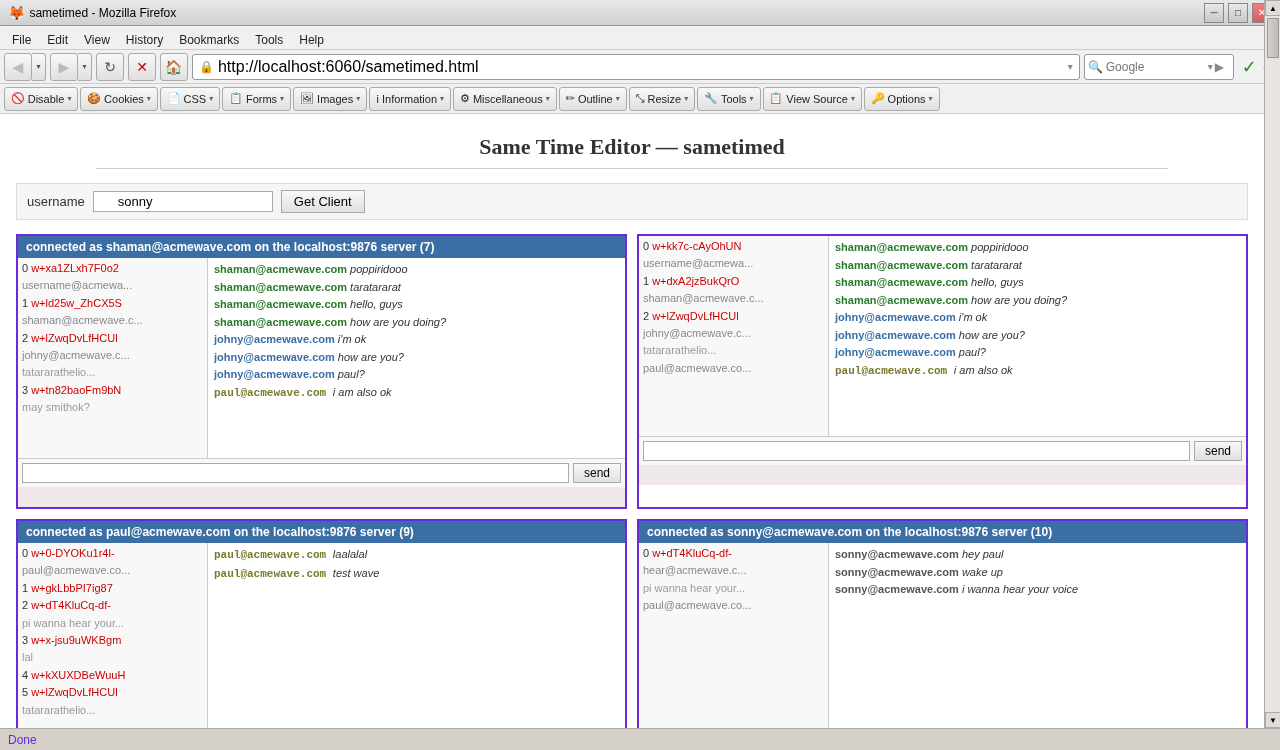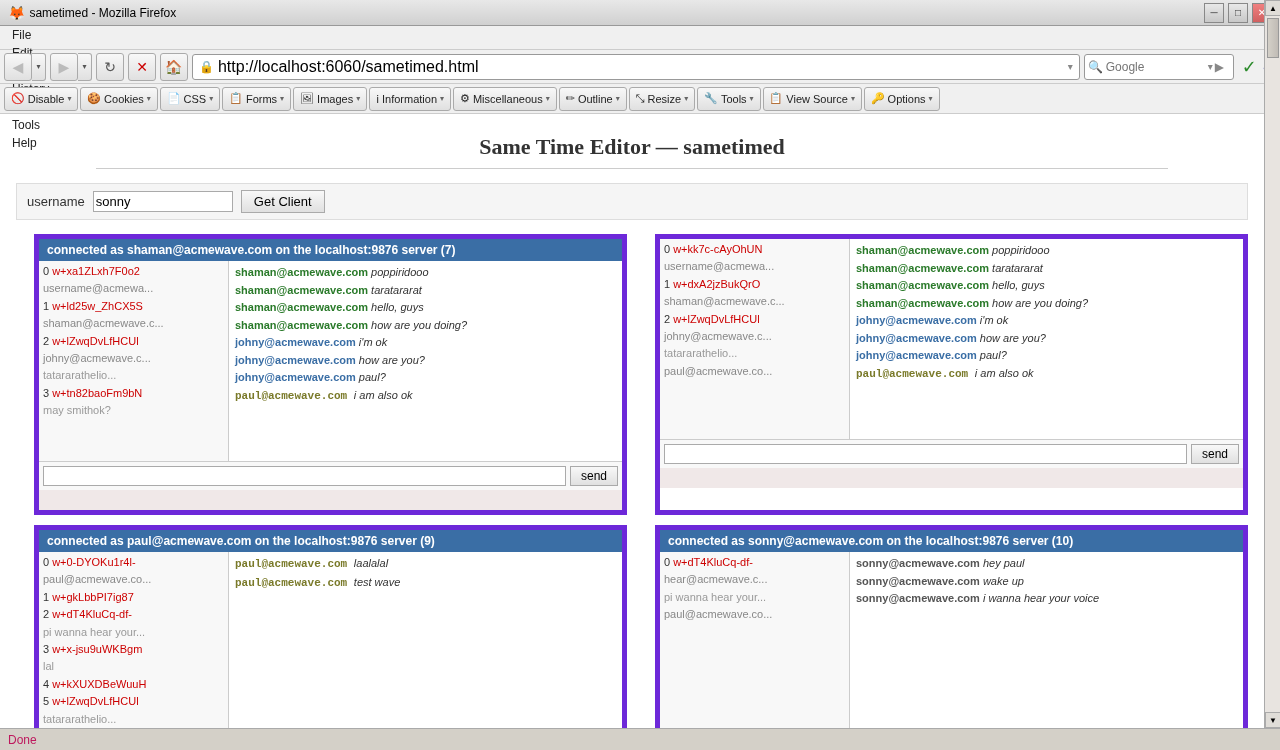--- a/index.html
+++ b/index.html
@@ -28,25 +28,24 @@
       display: flex; align-items: center; justify-content: center;
       font-size: 10px;
       color: #333;
     }
 
     
     .menu-bar {
       background: #f0f0f0;
       height: 24px;
       display: flex;
-      align-items: flex-start;
+      align-items: flex-end;
       padding: 0 4px;
       border-bottom: 1px solid #ccc;
       font-size: 12px;
-      flex-direction: column;
     }
     .menu-item {
       padding: 2px 8px;
       cursor: pointer;
       color: #222;
     }
 
     
     .nav-bar {
       background: #f0f0f0;
@@ -148,21 +147,21 @@
       bottom: 0;
       left: 0;
       right: 0;
       height: 22px;
       background: #d4d0c8;
       border-top: 1px solid #aaa;
       display: flex;
       align-items: center;
       padding: 0 8px;
       font-size: 12px;
-      color: #be185d;
+      color: #6d28d9;
     }
 
     
     .scrollbar-right {
       position: fixed;
       right: 0;
       top: 0;
       bottom: 22px;
       width: 16px;
       background: #e0ddd8;
@@ -218,41 +217,40 @@
       align-items: center;
       gap: 8px;
       margin-bottom: 14px;
       background: #f5f5f5;
       padding: 6px 10px;
       border: 1px solid #ddd;
     }
     .username-label { font-size: 13px; color: #333; }
     .username-input {
       border: 1px solid #aaa;
-      padding: 2px 2px;
+      padding: 2px 24px;
       font-size: 13px;
-      width: 140px;
+      width: 180px;
     }
     .get-client-btn {
       border: 1px solid #aaa;
       background: linear-gradient(to bottom, #f8f8f8, #e0e0e0);
       padding: 3px 12px;
       font-size: 13px;
       cursor: pointer;
     }
 
     
     .chat-grid {
       display: grid;
       grid-template-columns: 1fr 1fr;
       gap: 10px;
     }
     .chat-panel {
-      border: 5px solid #6d28d9;
-      margin-left: 18px;
+      border: 2px solid #6d28d9;
     }
     .chat-header {
       background: #3a6ea5;
       color: white;
       padding: 4px 8px;
       font-size: 12px;
       font-weight: bold;
     }
     .chat-body {
       display: flex;

